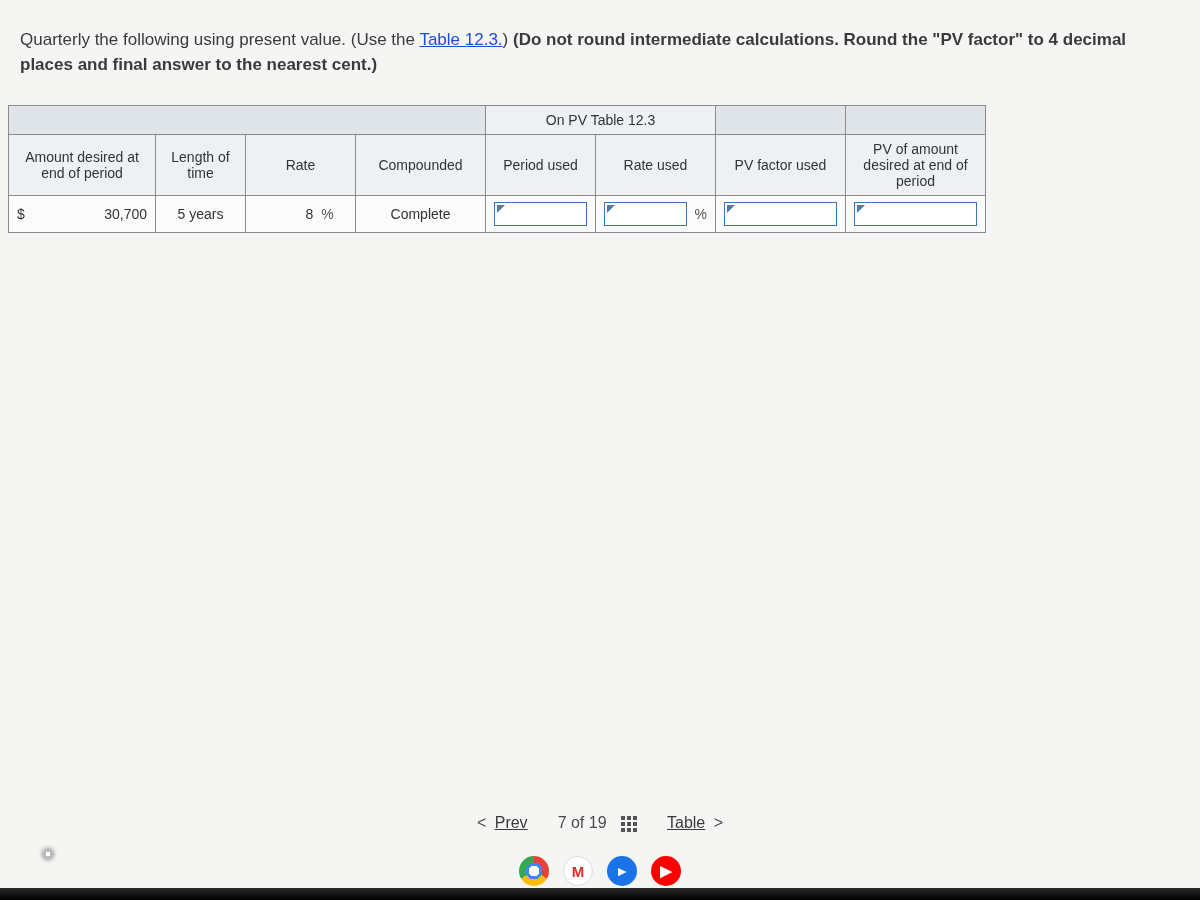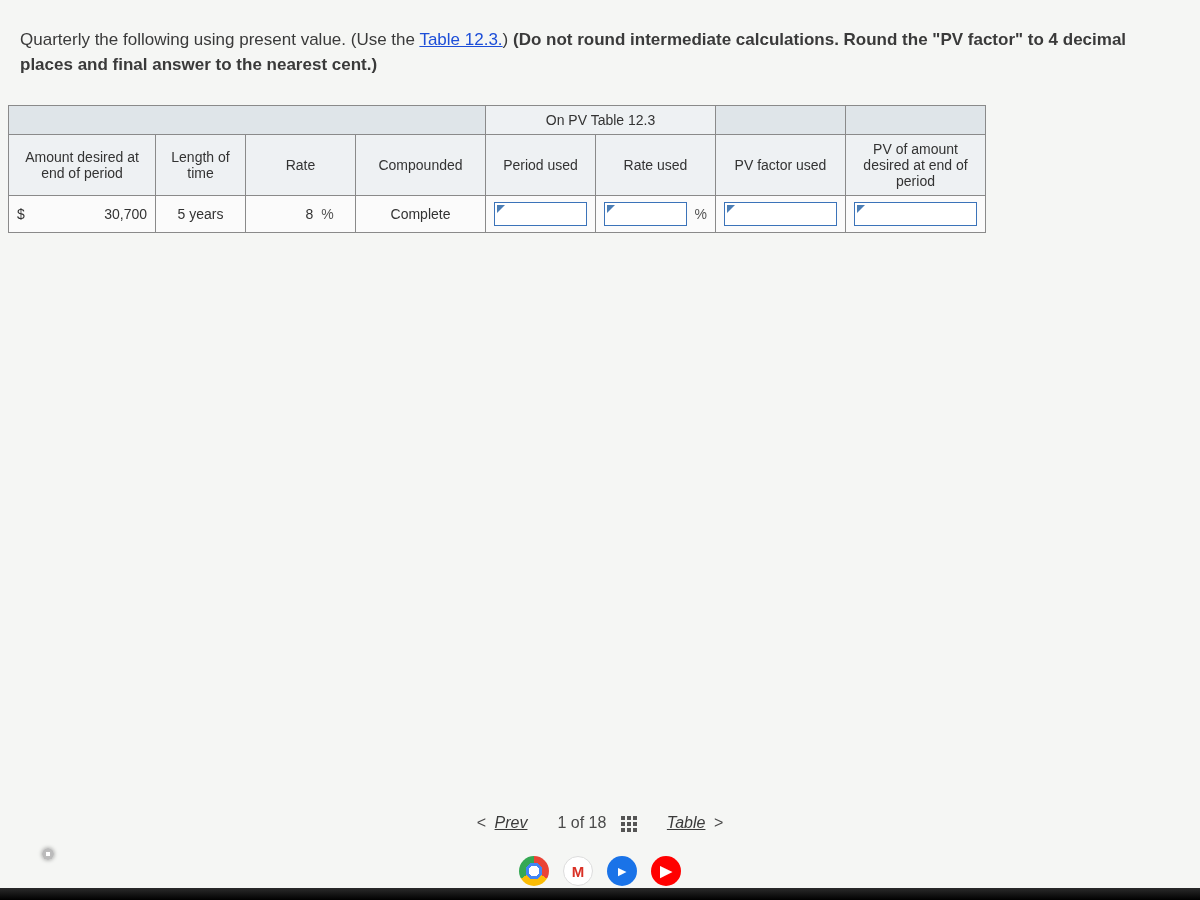--- a/index.html
+++ b/index.html
@@ -86,21 +86,20 @@
     justify-content: center;
     align-items: center;
     gap: 30px;
     font-size: 16px;
     color: #4a4a4a;
   }
   .footer-nav .link {
     color: #3a3a3a;
     text-decoration: underline;
     cursor: pointer;
-    font-style: italic;
   }
   .footer-nav .chev { text-decoration: none; margin: 0 4px; }
   .grid-icon {
     display: inline-grid;
     grid-template-columns: repeat(3, 4px);
     grid-template-rows: repeat(3, 4px);
     gap: 2px;
     vertical-align: middle;
     margin-left: 10px;
   }
@@ -191,21 +190,21 @@
             <div class="marker"></div>
           </td>
   </tr>
 </tbody>
     </table>
 </div>
 
 <div class="footer-nav">
   <span><span class="chev">&lt;</span>&nbsp;<span class="link">Prev</span></span>
   <span>
-    <span>1 of 18</span>
+    <span>7 of 19</span>
     <span class="grid-icon">
         <span></span>
         <span></span>
         <span></span>
         <span></span>
         <span></span>
         <span></span>
         <span></span>
         <span></span>
         <span></span>

